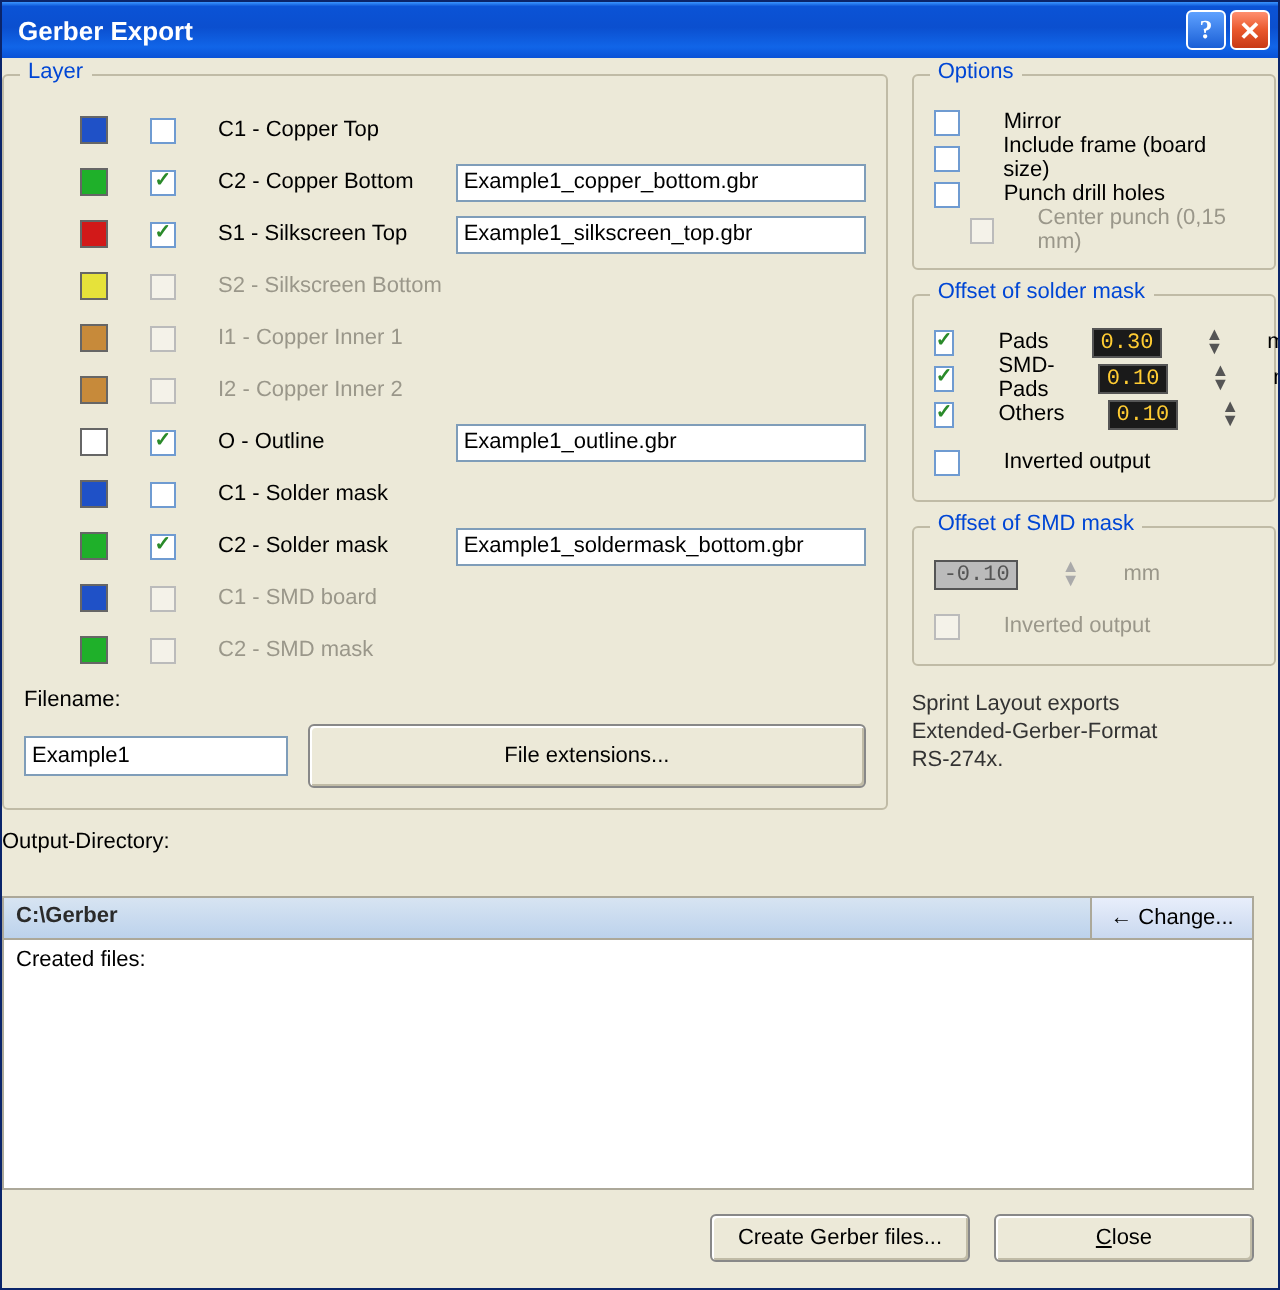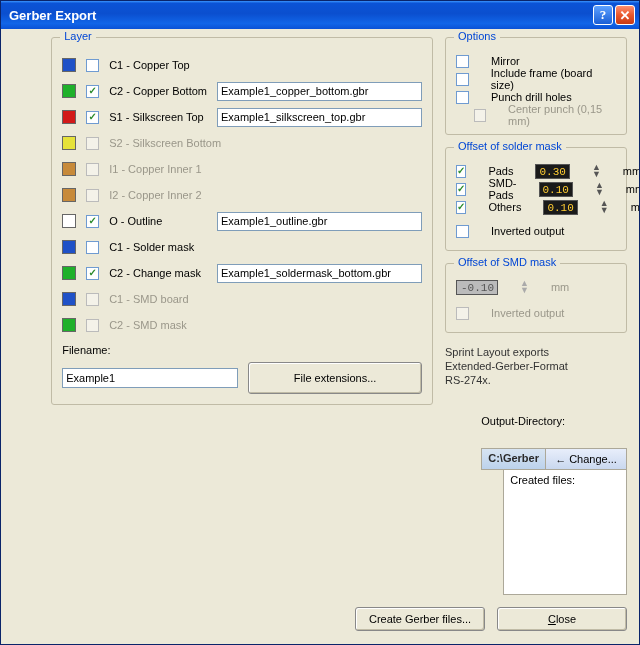--- a/index.html
+++ b/index.html
@@ -40,25 +40,24 @@
     align-items: center;
     justify-content: center;
     font-weight: bold;
     font-size: 13px;
     cursor: pointer;
   }
   .winbtn.help { background: linear-gradient(to bottom,#5ea1ff,#1a5fd6); color:#fff; font-family:serif;}
   .winbtn.close { background: linear-gradient(to bottom,#ff8f6f,#e9582c,#c83a15); color:#fff; }
   .content {
     flex: 1;
-    padding: 8px 12px 10px 12px;
+    padding: 8px 12px 10px 0;
     display: flex;
     flex-direction: column;
     overflow: hidden;
-    align-items: flex-end;
   }
   .top-panels {
     display: flex;
     gap: 12px;
   }
   .groupbox {
     border: 1px solid #c0bba6;
     border-radius: 3px;
     padding: 14px 10px 10px 10px;
     position: relative;
@@ -78,21 +77,22 @@
   .right-col {
     width: 182px;
     display: flex;
     flex-direction: column;
     gap: 12px;
   }
   .layer-row {
     display: flex;
     align-items: center;
     height: 26px;
-    gap: 10px;
+    gap: 21px;
+    margin-left: 28px;
   }
   .swatch {
     width: 14px; height: 14px;
     border: 1px solid #666;
   }
   .chk {
     width: 13px; height: 13px;
     border: 1px solid #6f9bd1;
     background: #fff;
     display: inline-flex;
@@ -118,21 +118,21 @@
     font-family: Tahoma, sans-serif;
     font-size: 11px;
   }
   .filename-row {
     display:flex;
     align-items:center;
     gap:10px;
     margin-top:6px;
   }
   .filename-input {
-    width: 176px; height:20px;
+    width: 132px; height:20px;
     border:1px solid #7f9db9;
     background:#fff;
     padding:1px 3px;
     font-family:Tahoma,sans-serif;
     font-size:11px;
   }
   .btn {
     background: #ece9d8;
     border: 1px solid #888;
     border-radius: 3px;
@@ -188,21 +188,20 @@
     font-size:11px;
     height:20px;
   }
   .created-box {
     border:1px solid #aca899;
     background:#fff;
     height:126px;
     padding:4px 6px;
     margin-top:-1px;
     overflow:auto;
-    margin-left:22px;
   }
   .bottom-buttons {
     display:flex;
     gap:12px;
     justify-content:flex-end;
     margin-top:12px;
   }
   .bottom-buttons .btn { width:130px; height:24px; }
   .indent { margin-left:18px; }
 </style>
@@ -261,21 +260,21 @@
               <input class="layer-input" value="Example1_outline.gbr" style="">
             </div>
             <div class="layer-row">
               <span class="swatch" style="background: rgb(31, 81, 199);"></span>
               <span class="chk"></span>
               <span class="layer-label">C1 - Solder mask</span>
             </div>
             <div class="layer-row">
               <span class="swatch" style="background: rgb(31, 176, 42);"></span>
               <span class="chk checked"></span>
-              <span class="layer-label">C2 - Change mask</span>
+              <span class="layer-label">C2 - Solder mask</span>
               <input class="layer-input" value="Example1_soldermask_bottom.gbr" style="">
             </div>
             <div class="layer-row">
               <span class="swatch" style="background: rgb(31, 81, 199);"></span>
               <span class="chk disabled"></span>
               <span class="layer-label disabled">C1 - SMD board</span>
             </div>
             <div class="layer-row">
               <span class="swatch" style="background: rgb(31, 176, 42);"></span>
               <span class="chk disabled"></span>

